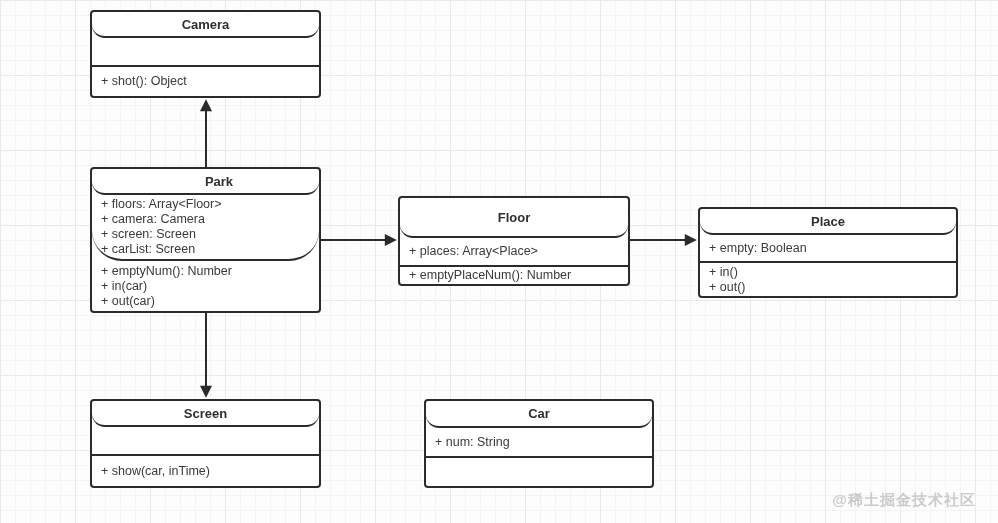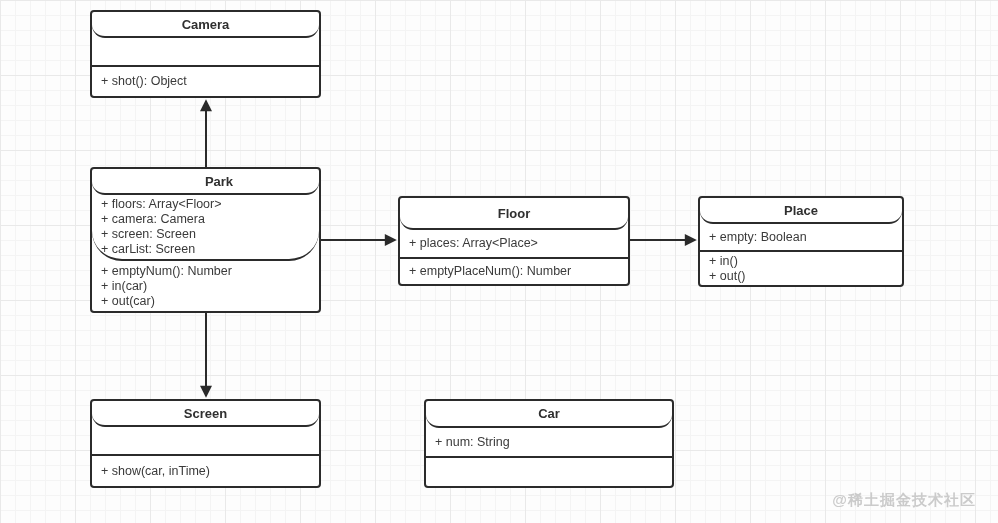--- a/index.html
+++ b/index.html
@@ -103,49 +103,49 @@
       <div class="member">+ carList: Screen</div>
     </div>
     <div class="uml-section uml-methods">
       <div class="member">+ emptyNum(): Number</div>
       <div class="member">+ in(car)</div>
       <div class="member">+ out(car)</div>
     </div>
   </div>
 
   <div class="uml-box" style="left:398px; top:196px; width:232px; height:90px;">
-    <div class="uml-title" style="height:32px;">Floor</div>
+    <div class="uml-title" style="height:40px;">Floor</div>
     <div class="uml-section uml-attrs" style="height:29px;">
       <div class="member">+ places: Array&lt;Place&gt;</div>
     </div>
     <div class="uml-section uml-methods">
       <div class="member">+ emptyPlaceNum(): Number</div>
     </div>
   </div>
 
-  <div class="uml-box" style="left:698px; top:196px; width:206px; height:91px;">
+  <div class="uml-box" style="left:698px; top:207px; width:260px; height:91px;">
     <div class="uml-title" style="height:26px;">Place</div>
     <div class="uml-section uml-attrs" style="height:28px;">
       <div class="member">+ empty: Boolean</div>
     </div>
     <div class="uml-section uml-methods">
       <div class="member">+ in()</div>
       <div class="member">+ out()</div>
     </div>
   </div>
 
   <div class="uml-box" style="left:90px; top:399px; width:231px; height:89px;">
     <div class="uml-title" style="height:26px;">Screen</div>
     <div class="uml-section uml-attrs grow"></div>
     <div class="uml-section uml-methods" style="flex:0 0 30px;">
       <div class="member">+ show(car, inTime)</div>
     </div>
   </div>
 
-  <div class="uml-box" style="left:424px; top:399px; width:250px; height:89px;">
+  <div class="uml-box" style="left:424px; top:399px; width:230px; height:89px;">
     <div class="uml-title" style="height:27px;">Car</div>
     <div class="uml-section uml-attrs" style="height:30px;">
       <div class="member">+ num: String</div>
     </div>
     <div class="uml-section uml-methods"></div>
   </div>
 
   <div class="watermark">@稀土掘金技术社区</div>
 </div>
 

